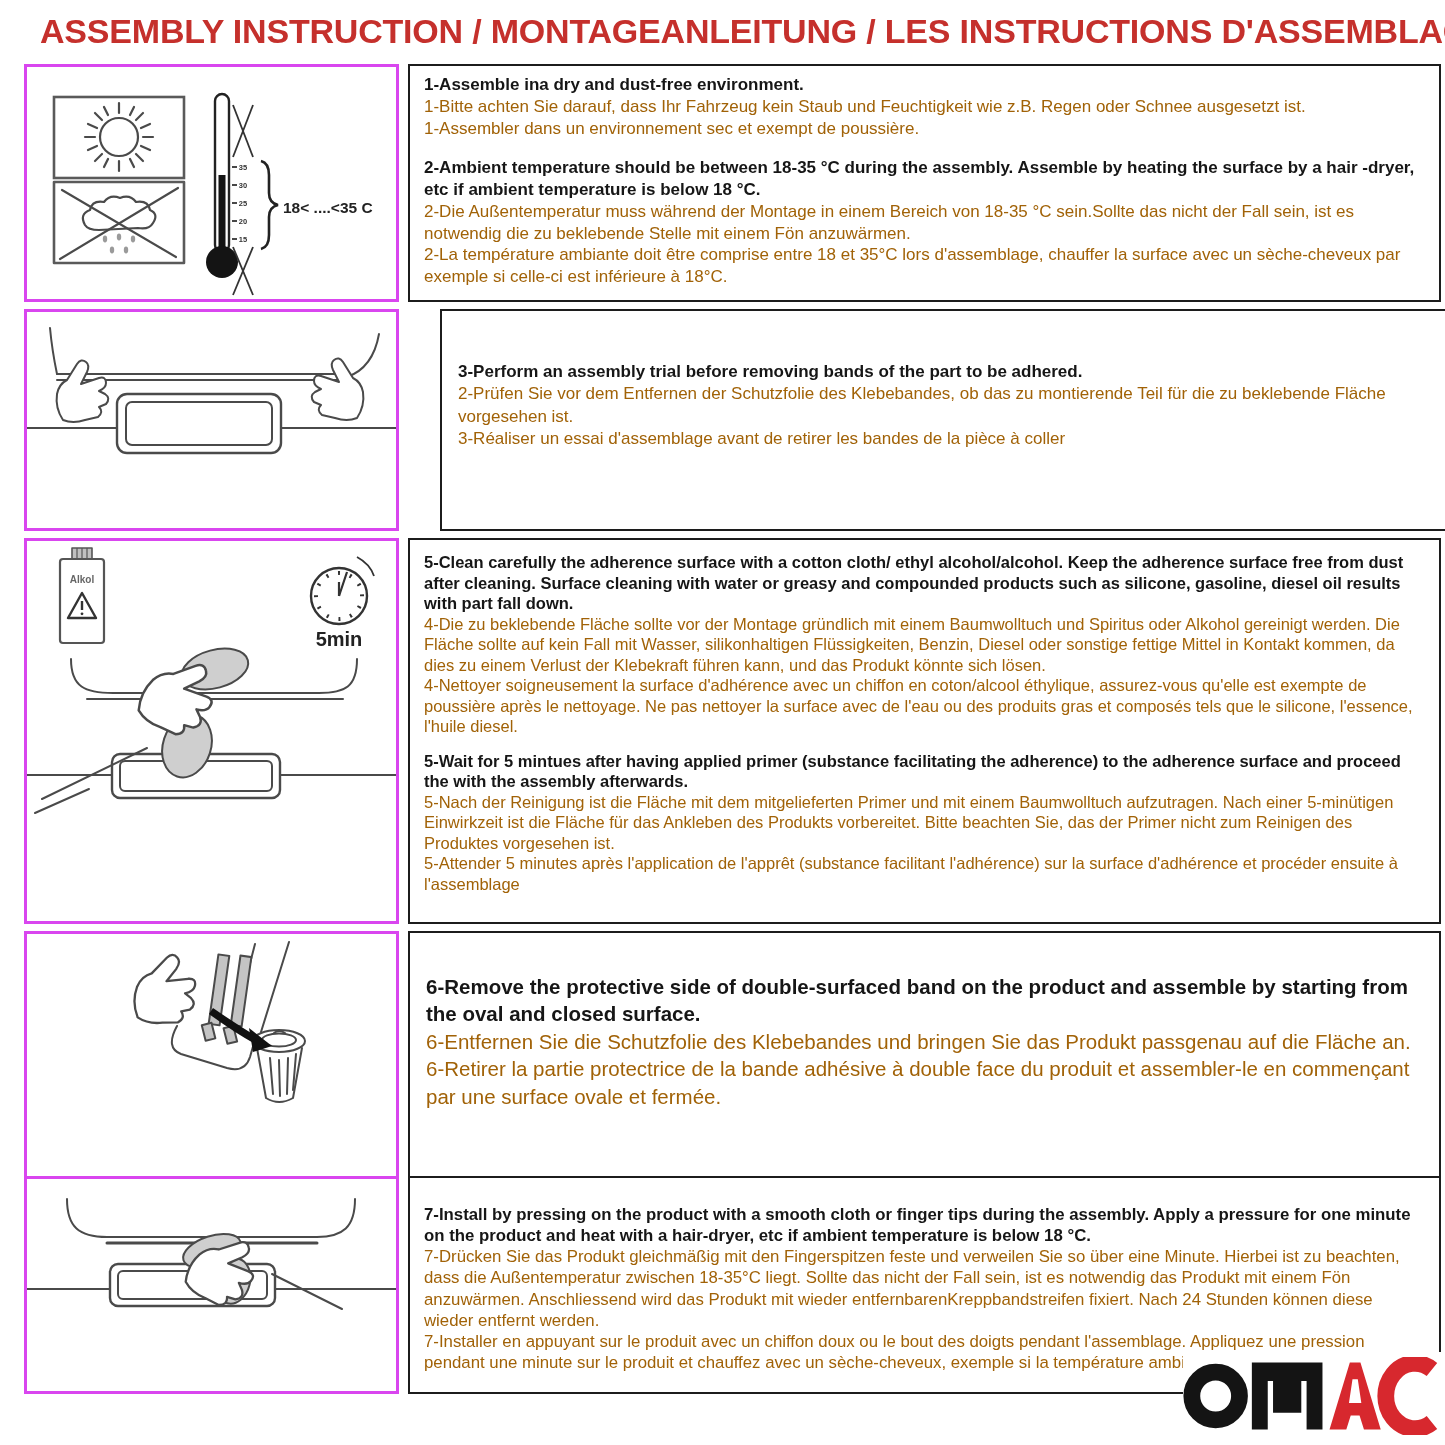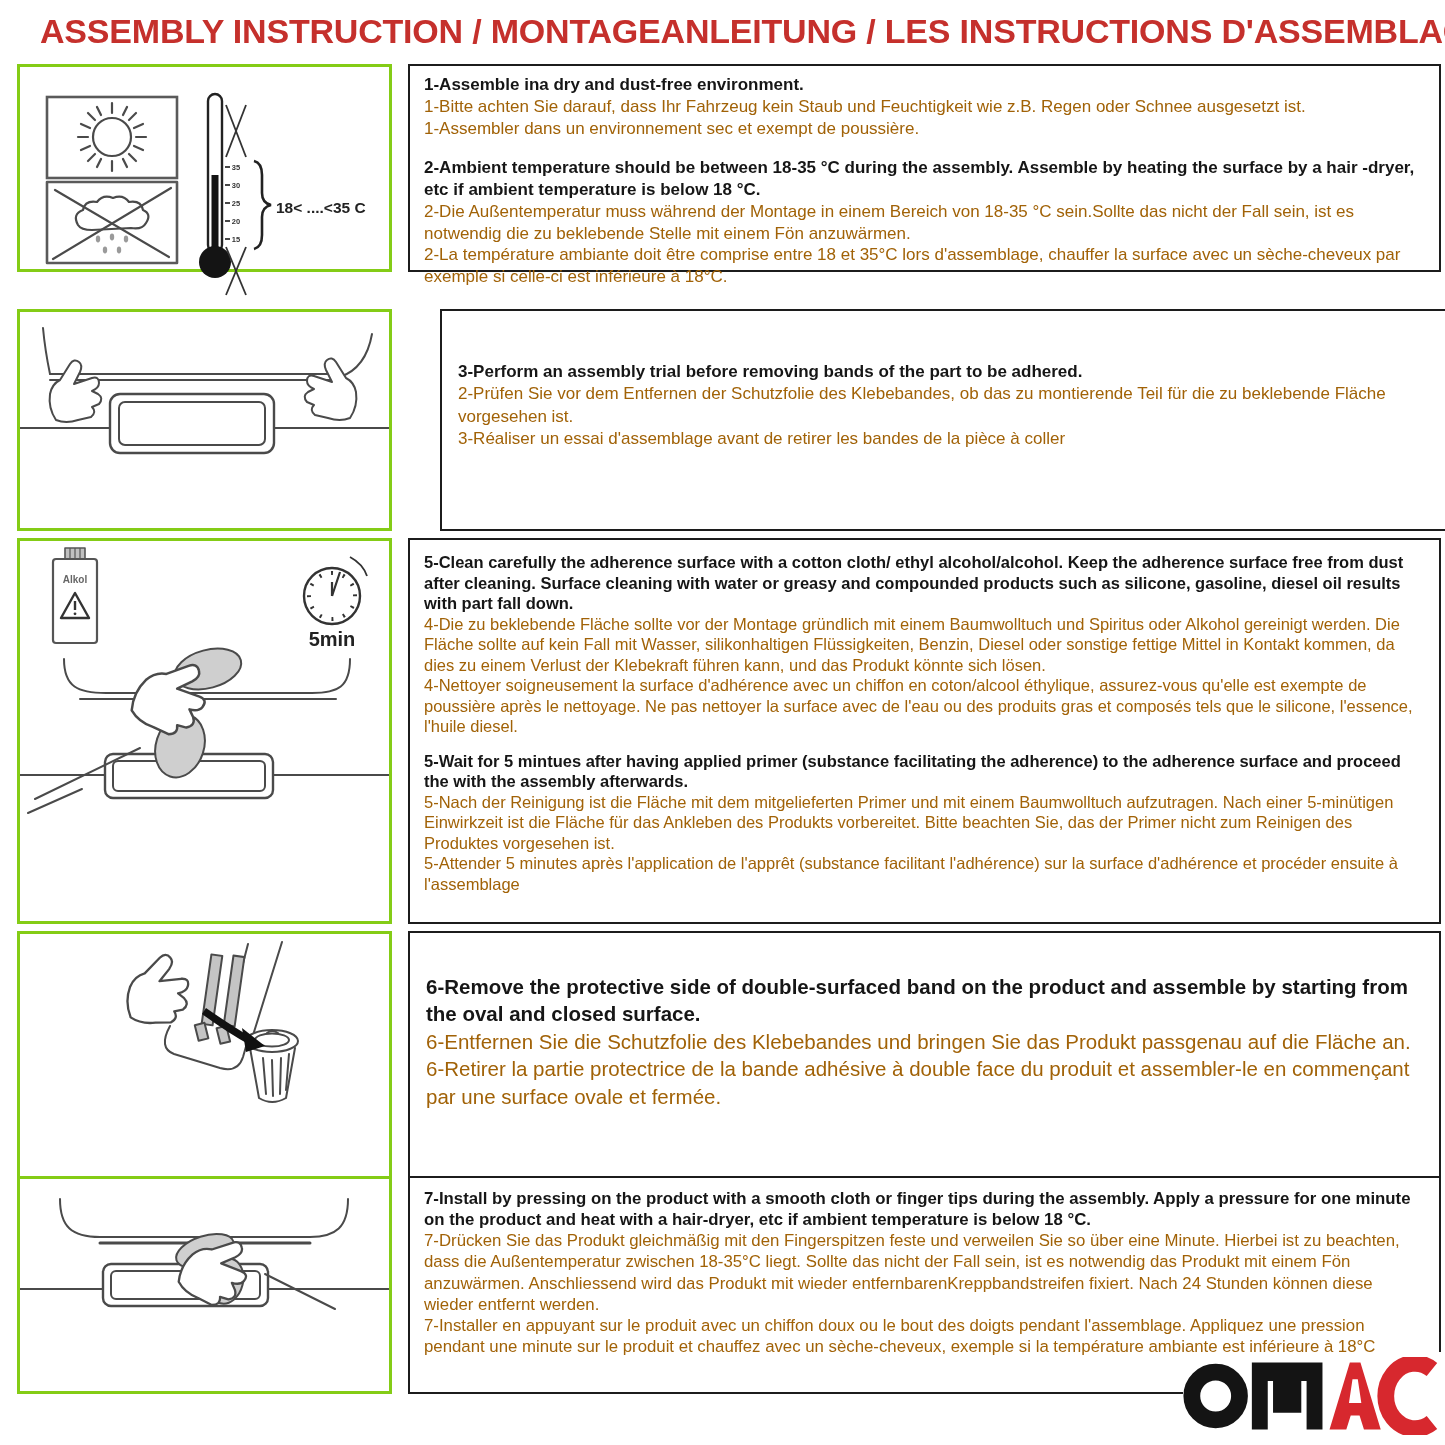--- a/index.html
+++ b/index.html
@@ -1,32 +1,32 @@
 <!DOCTYPE html>
 <html><head>
 <meta charset="utf-8">
 <style>
   html,body{margin:0;padding:0;background:#fff;}
   body{width:1445px;height:1445px;position:relative;font-family:"Liberation Sans",sans-serif;color:#222;overflow:hidden;}
   .page-title{position:absolute;left:40px;top:12px;font-size:34px;font-weight:bold;color:#c5302c;letter-spacing:-0.2px;white-space:nowrap;}
-  .cell-l{position:absolute;left:17px;width:375px;border:3px solid #84cc16;background:#fff;box-sizing:border-box;}
+  .cell-l{position:absolute;left:24px;width:375px;border:3px solid #d946ef;background:#fff;box-sizing:border-box;}
   .cell-r{position:absolute;left:408px;width:1033px;border:2px solid #1c1c1c;background:#fff;box-sizing:border-box;}
-  .r1{top:64px;height:208px;} .r2{top:309px;height:222px;} .r3{top:538px;height:386px;}
+  .r1{top:64px;height:238px;} .r2{top:309px;height:222px;} .r3{top:538px;height:386px;}
   .r4{top:931px;height:250px;} .r5{top:1176px;height:218px;}
   .txt{box-sizing:border-box;}
   .txt p{margin:0;}
   .b{font-weight:bold;color:#161616;}
   .n{font-weight:normal;color:#a16207;}
   .gap{height:18px;}
   .s0{padding:8px 14px;font-size:17px;line-height:1.28;}
   .s1{padding:50px 16px 0;font-size:17px;line-height:1.32;margin-left:32px;}
   .s2{padding:12px 14px;font-size:16.5px;line-height:1.245;}
   .s2 .gap{height:14px;}
   .s3{padding:40px 16px 0;font-size:20.5px;line-height:1.34;}
-  .s4{padding:10px 14px;font-size:16.8px;line-height:1.26;}
+  .s4{padding:26px 14px;font-size:16.8px;line-height:1.26;}
   .logo-wrap{position:absolute;left:1183px;top:1352px;width:262px;height:88px;background:#fff;display:flex;align-items:center;z-index:5;}
   svg{display:block;}
   .ill{position:absolute;left:0;top:0;}
 </style>
 </head>
 <body>
 
 <div class="page-title">ASSEMBLY INSTRUCTION / MONTAGEANLEITUNG / LES INSTRUCTIONS D'ASSEMBLAGE</div>
 
 <div class="cell-l r1">

